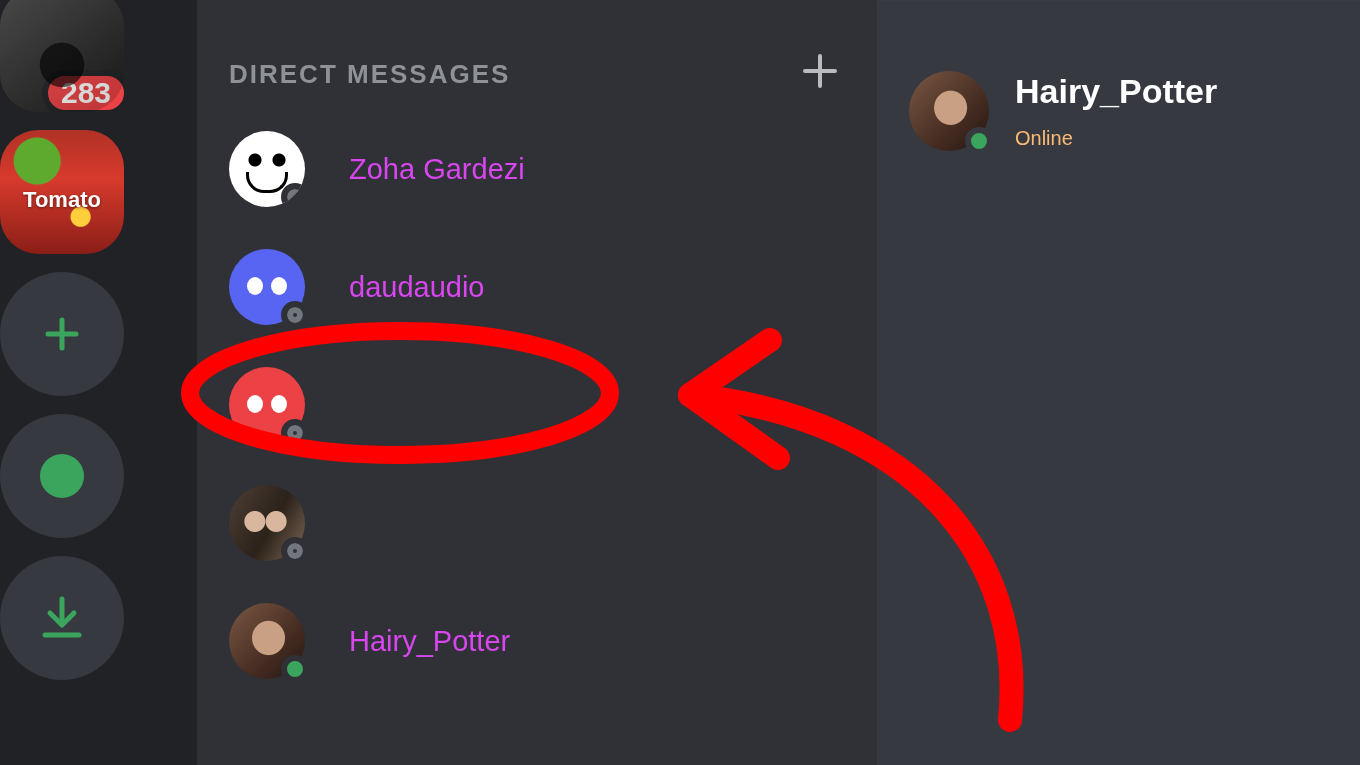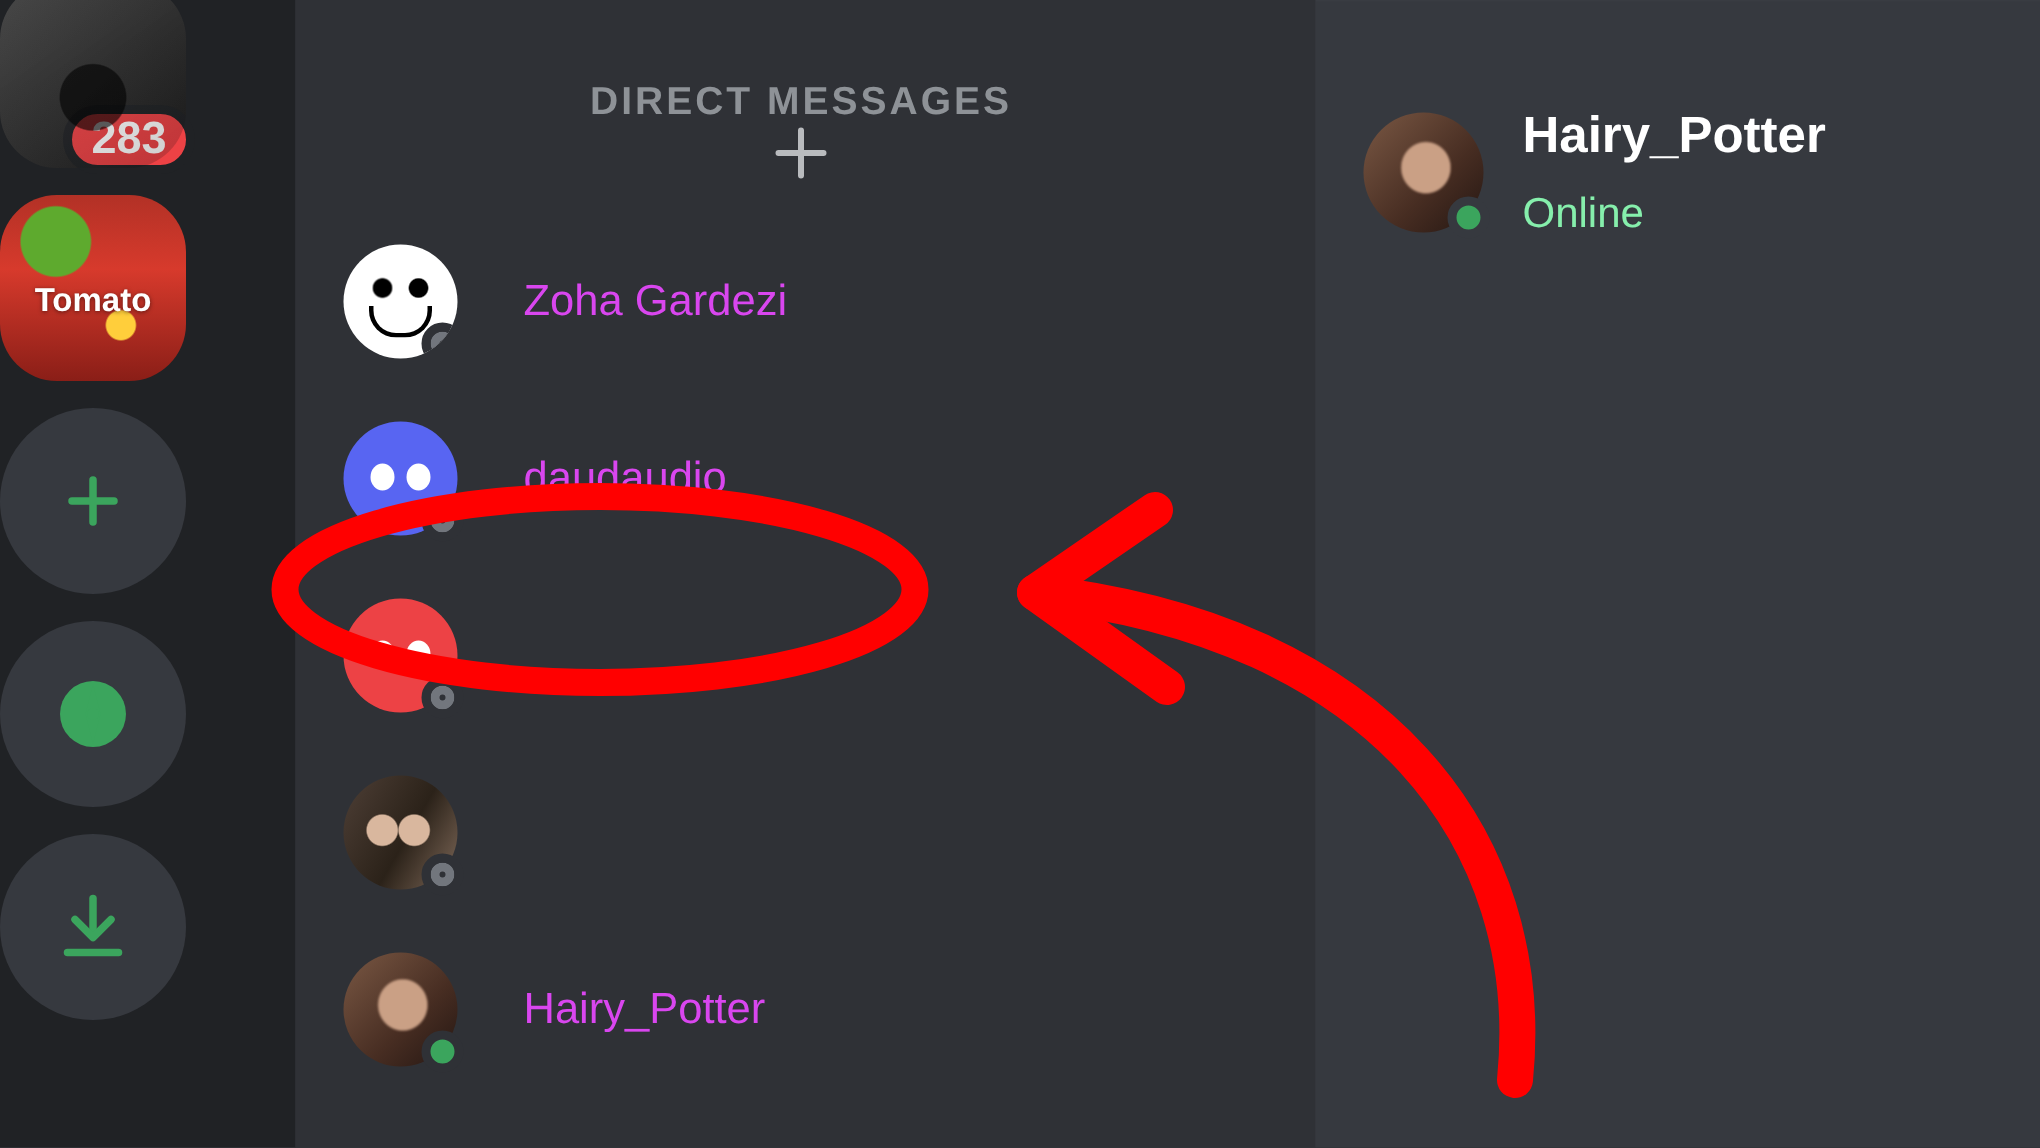--- a/index.html
+++ b/index.html
@@ -92,21 +92,20 @@
     width: 680px;
     height: 100%;
     background: #2f3136;
     padding: 52px 24px 0 24px;
   }
   .dm-header {
     display: flex;
     align-items: center;
     justify-content: space-between;
     padding: 0 14px 0 8px;
-    flex-direction: column;
   }
   .dm-header h2 {
     color: #8e9297;
     font-size: 26px;
     font-weight: 600;
     letter-spacing: 2px;
   }
   .dm-header .plus {
     color: #b9bbbe;
     font-size: 44px;
@@ -210,21 +209,21 @@
     gap: 26px;
   }
   .profile-header .avatar {
     width: 80px;
     height: 80px;
     border-radius: 50%;
     position: relative;
   }
   .profile-header .status-dot { border-color:#36393f; }
   .profile-name { color:#fff; font-size: 34px; font-weight:700; }
-  .profile-status { color:#86efac; font-size: 28px; margin-top:16px; }
+  .profile-status { color:#fdba74; font-size: 20px; margin-top:16px; }
 
   
   .annotation {
     position: absolute;
     inset: 0;
     pointer-events: none;
   }
 </style>
 </head>
 <body>

